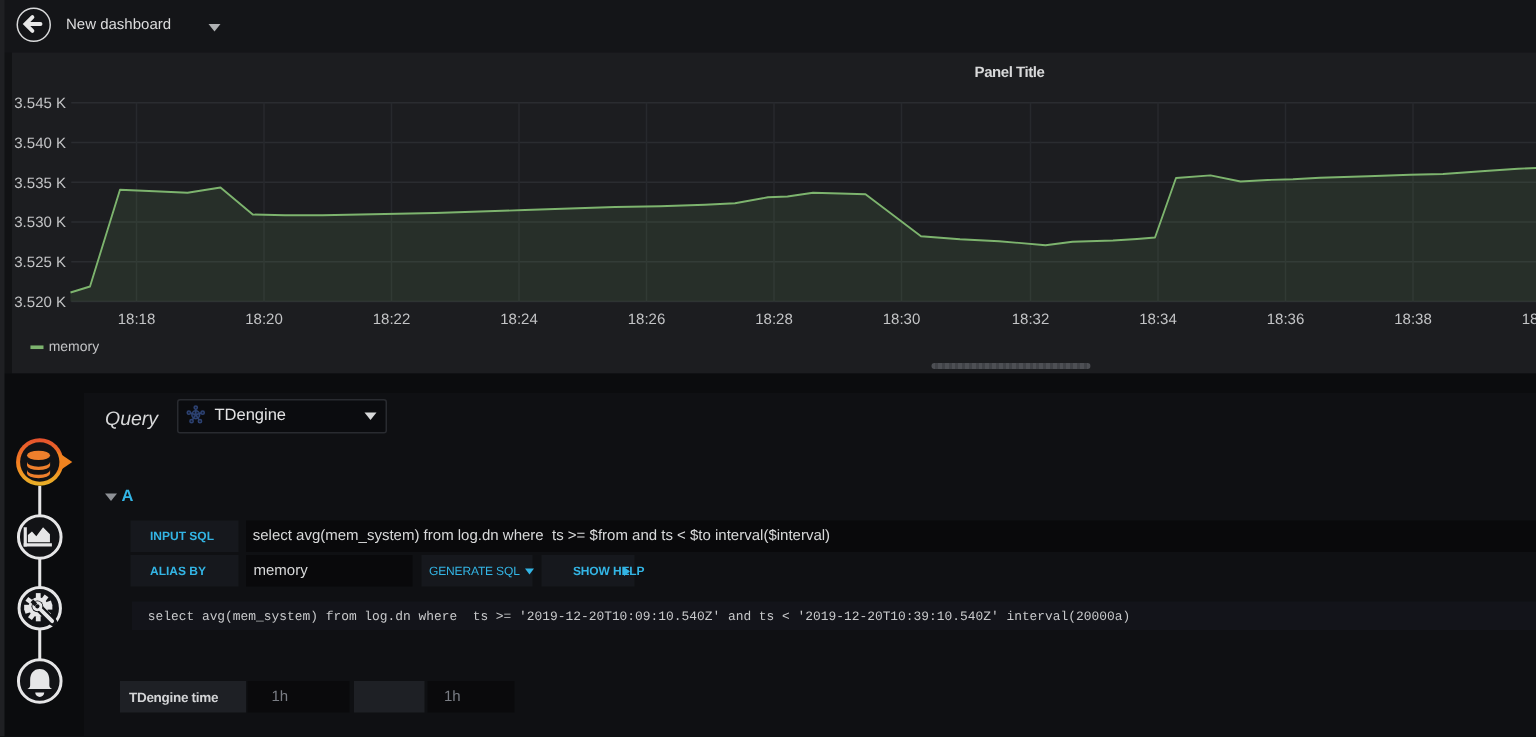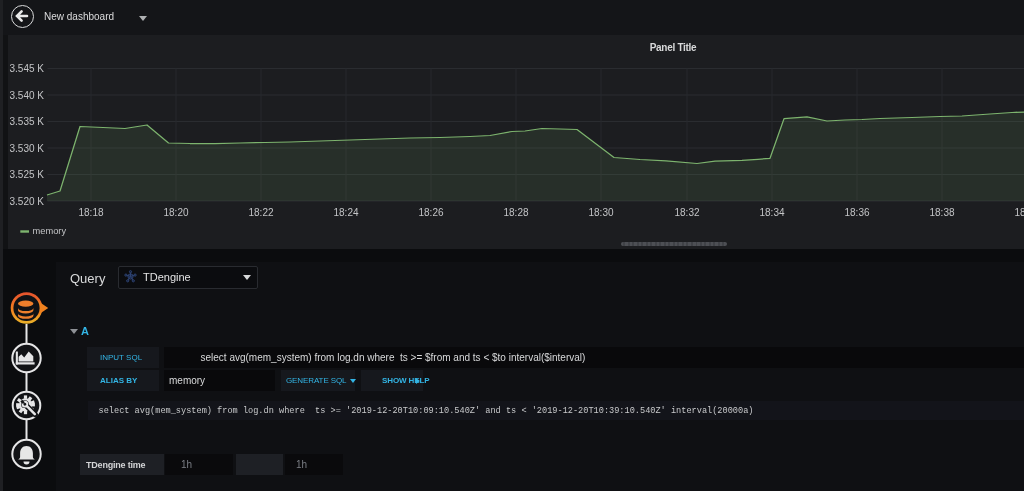--- a/index.html
+++ b/index.html
@@ -138,21 +138,21 @@
     <line x1="1.4" y1="1.4" x2="9.3" y2="9.3" stroke="#e6e6e7" stroke-width="2.5" stroke-linecap="round"></line>
   </g>
 
   <circle cx="26.5" cy="192" r="14.2" fill="#121316" stroke="#e6e6e7" stroke-width="2"></circle>
   <g fill="#e6e6e7">
     <path d="M26.5 184 c-4.3 0 -6.4 3.3 -6.4 7.3 v3.7 c0 1.2 -1 1.9 -1.9 2.4 h16.6 c-0.9 -0.5 -1.9 -1.2 -1.9 -2.4 v-3.7 c0 -4 -2.1 -7.3 -6.4 -7.3 Z"></path>
     <path d="M23.5 199.6 a3 3 0 0 0 6 0 Z"></path>
   </g>
 </svg>
 
-<div class="abs" style="left:70px;top:271px;font-size:13px;font-weight:500;color:#d8d9da;">Query</div>
+<div class="abs" style="left:70px;top:271px;font-size:13px;font-weight:500;color:#d8d9da;font-style:italic;">Query</div>
 <div class="abs" style="left:117.5px;top:266px;width:140px;height:23px;background:#0b0c0f;border:1px solid #292b30;border-radius:2px;"></div>
 <svg class="abs" style="left:123.5px;top:269.5px;" width="13" height="13" viewBox="0 0 13 13">
   <g stroke="#2d4272" stroke-width="1" fill="none">
     <circle cx="6.5" cy="6.5" r="2.6" fill="#131d33"></circle>
     <line x1="6.5" y1="6.5" x2="6.5" y2="1.6"></line>
     <line x1="6.5" y1="6.5" x2="11.2" y2="5"></line>
     <line x1="6.5" y1="6.5" x2="9.4" y2="10.9"></line>
     <line x1="6.5" y1="6.5" x2="3.6" y2="10.9"></line>
     <line x1="6.5" y1="6.5" x2="1.8" y2="5"></line>
     <circle cx="6.5" cy="1.7" r="1.1" fill="#131d33"></circle>
@@ -162,23 +162,23 @@
     <circle cx="1.9" cy="5.1" r="1.1" fill="#131d33"></circle>
   </g>
 </svg>
 <div class="abs" style="left:143px;top:271px;font-size:11px;color:#e3e3e4;">TDengine</div>
 <div class="abs" style="left:243px;top:275px;width:0;height:0;border-left:4.5px solid transparent;border-right:4.5px solid transparent;border-top:5.5px solid #d8d9da;"></div>
 
 <div class="abs" style="left:70px;top:329px;width:0;height:0;border-left:4px solid transparent;border-right:4px solid transparent;border-top:5px solid #8e9196;"></div>
 <div class="abs" style="left:81px;top:325px;font-size:11px;font-weight:bold;color:#33b5e5;">A</div>
 
 <div class="abs" style="left:87px;top:346.5px;width:72px;height:21px;background:#16181d;"></div>
-<div class="abs" style="left:100px;top:352.5px;font-size:8px;font-weight:normal;color:#33b5e5;">INPUT SQL</div>
+<div class="abs" style="left:100px;top:352.5px;font-size:8px;font-weight:bold;color:#33b5e5;">INPUT SQL</div>
 <div class="abs" style="left:163.5px;top:346.5px;width:860.5px;height:21px;background:#09090b;"></div>
-<div class="abs" style="left:168.5px;top:351.5px;font-size:10px;color:#d8d9da;margin-left:32px;">select avg(mem_system) from log.dn where&nbsp;&nbsp;ts &gt;= $from and ts &lt; $to interval($interval)</div>
+<div class="abs" style="left:168.5px;top:351.5px;font-size:10px;color:#d8d9da;">select avg(mem_system) from log.dn where&nbsp;&nbsp;ts &gt;= $from and ts &lt; $to interval($interval)</div>
 
 <div class="abs" style="left:87px;top:369.7px;width:72px;height:21px;background:#16181d;"></div>
 <div class="abs" style="left:100px;top:375.5px;font-size:8px;font-weight:bold;color:#33b5e5;text-align:center;">ALIAS BY</div>
 <div class="abs" style="left:163.5px;top:369.7px;width:111.5px;height:21px;background:#09090b;"></div>
 <div class="abs" style="left:169px;top:374.5px;font-size:10px;color:#d8d9da;">memory</div>
 <div class="abs" style="left:281px;top:369.7px;width:74px;height:21px;background:#16181d;"></div>
 <div class="abs" style="left:286px;top:375.5px;font-size:8px;font-weight:normal;letter-spacing:-0.1px;color:#33b5e5;">GENERATE SQL</div>
 <div class="abs" style="left:349.5px;top:379px;width:0;height:0;border-left:3.5px solid transparent;border-right:3.5px solid transparent;border-top:4px solid #33b5e5;"></div>
 <div class="abs" style="left:360.5px;top:369.7px;width:62px;height:21px;background:#16181d;"></div>
 <div class="abs" style="left:366px;top:375.5px;font-size:8px;font-weight:bold;letter-spacing:-0.1px;color:#33b5e5;margin-left:16px;">SHOW HELP</div>

